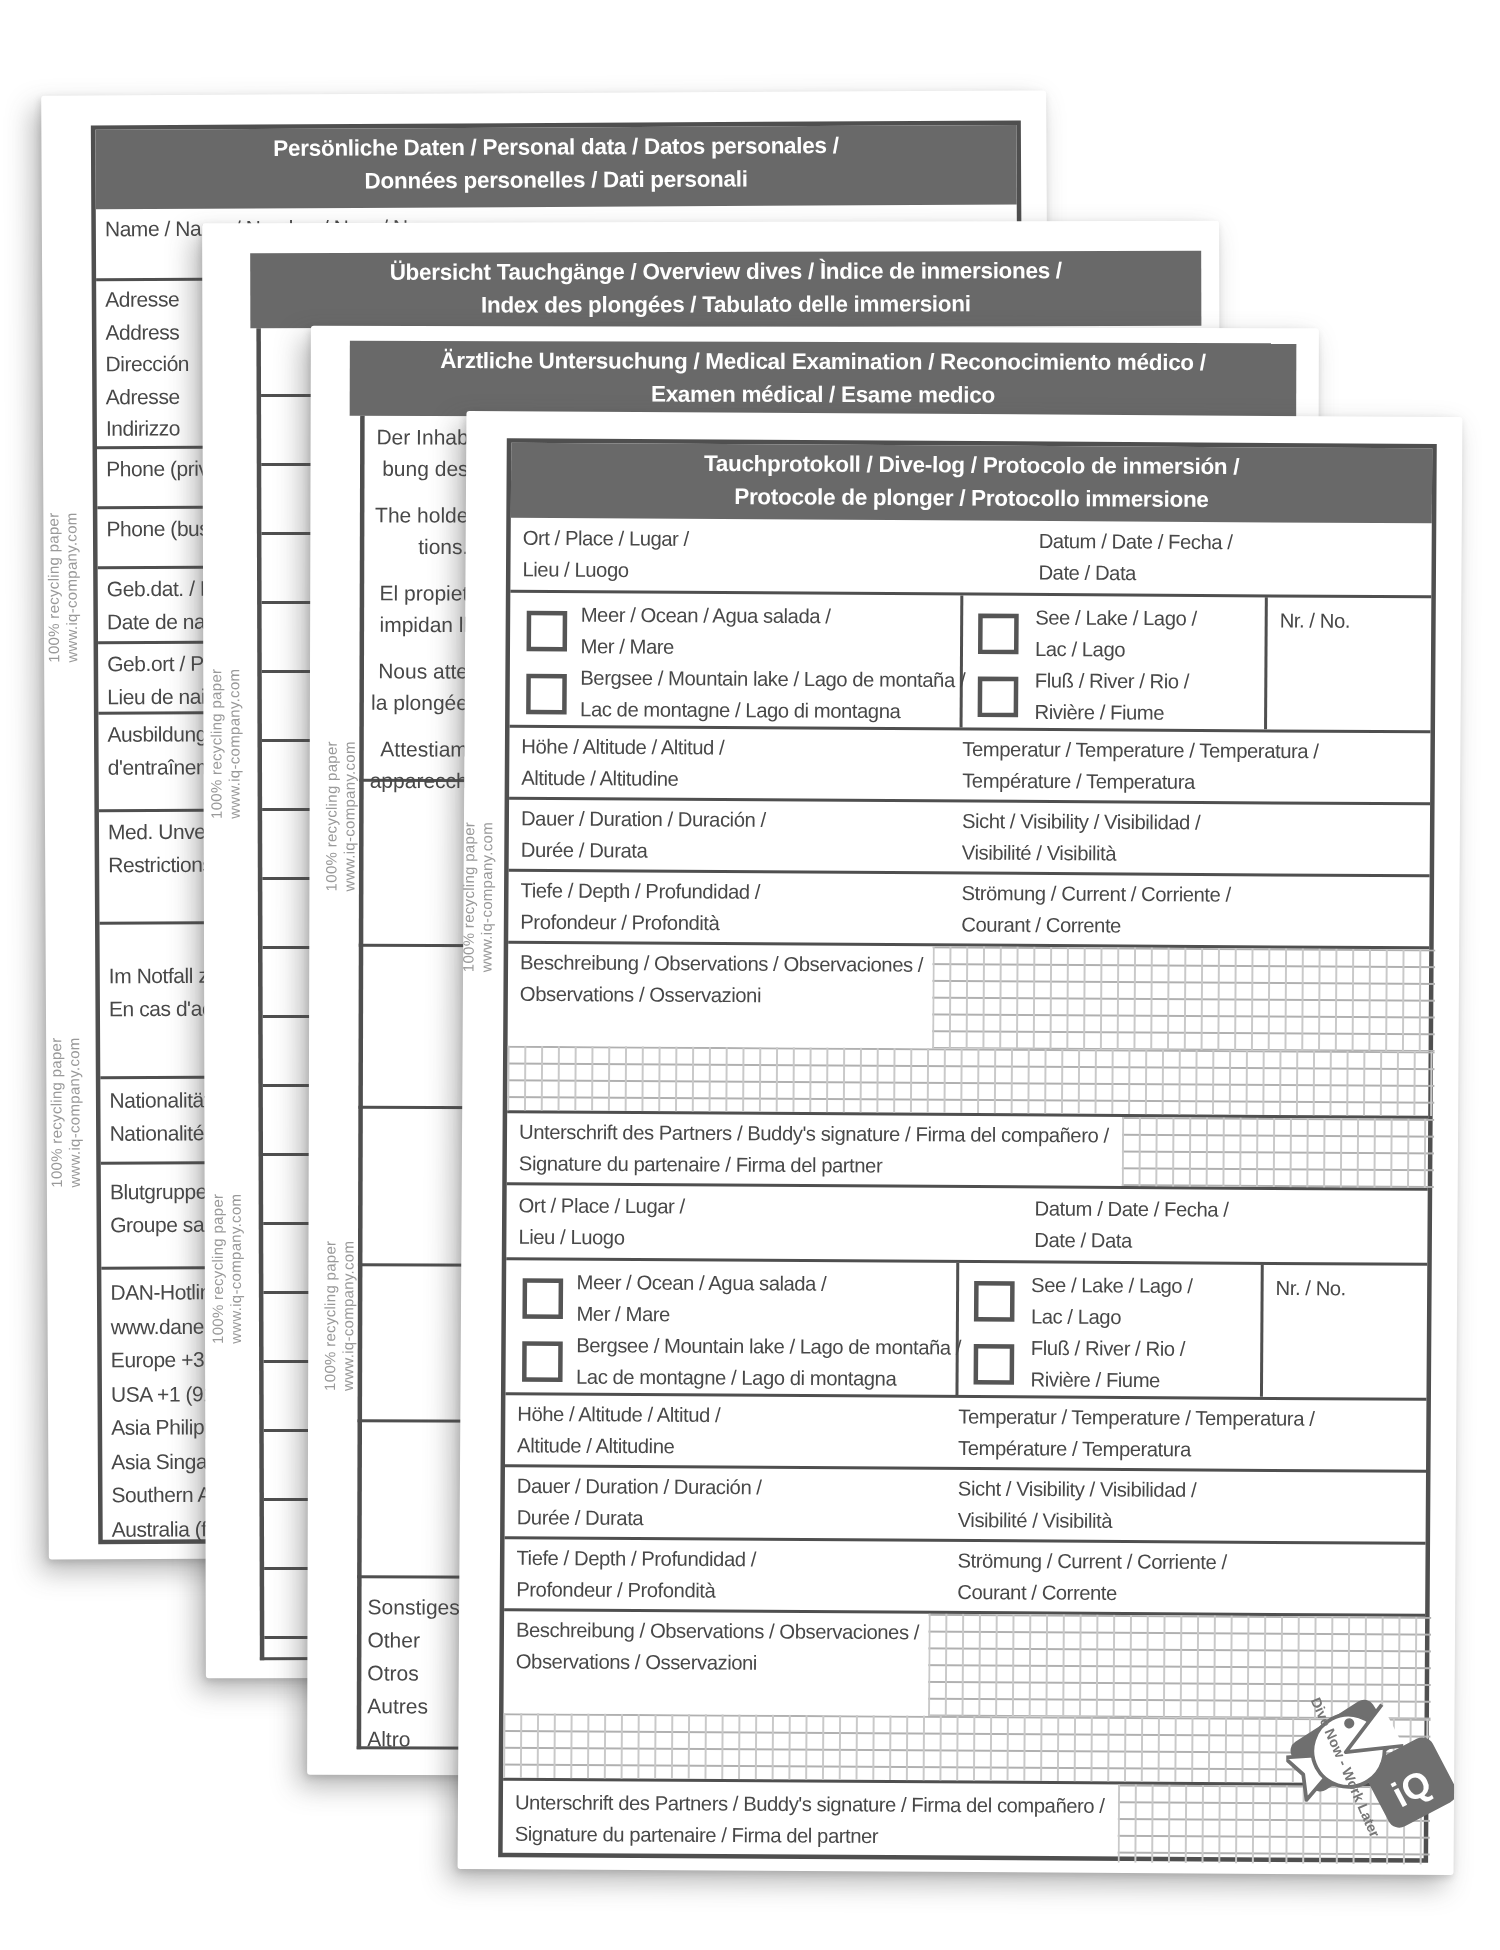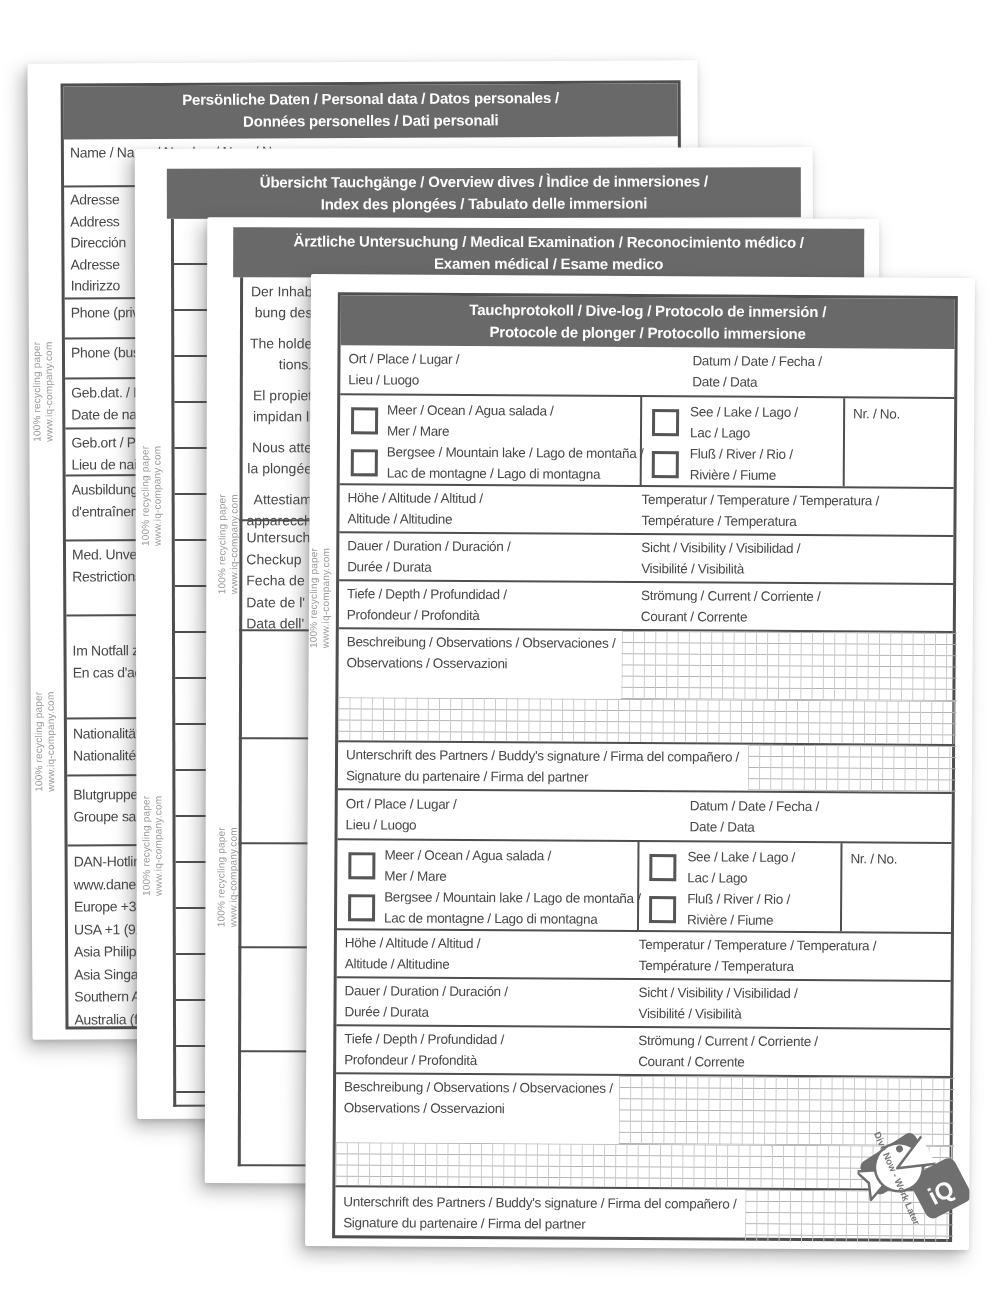--- a/index.html
+++ b/index.html
@@ -104,21 +104,21 @@
   <div class="p3line" style="top:729px"></div>
   <div class="p3line" style="top:833px"></div>
   <div class="p3line" style="top:947px"></div>
   <div class="p3txt" style="top:64px">
     <div class="p3para">Der Inhab<br>bung des</div>
     <div class="p3para">The holde<br>tions.</div>
     <div class="p3para">El propiet<br>impidan ll</div>
     <div class="p3para">Nous atte<br>la plongée</div>
     <div class="p3para">Attestiam<br>apparecch</div>
   </div>
-  <div class="p3txt" style="top:310px; line-height:21.5px">Untersuch<br>Checkup<br>Fecha de<br>Date de l'<br>Data dell'</div>
+  <div class="p3txt" style="top:843px; line-height:22px">Sonstiges<br>Other<br>Otros<br>Autres<br>Altro</div>
 </div>
 
 <div class="paper" id="p4">
   <div class="vnote" style="left:-63px; top:311px">100% recycling paper<br>www.iq-company.com</div>
   <div class="form" style="left:27px; top:18px; width:620px; height:946px">
     <div class="bar" style="position:absolute; top:0; left:0; width:100%; height:50px">Tauchprotokoll / Dive-log / Protocolo de inmersión /<br>Protocole de plonger / Protocollo immersione</div>
 
     <div class="frow" style="top:50px; height:50px">
       <div class="lbl" style="left:8px; top:3px">Ort / Place / Lugar /<br>Lieu / Luogo</div>
       <div class="lbl" style="left:352px; top:3px">Datum / Date / Fecha /<br>Date / Data</div>

